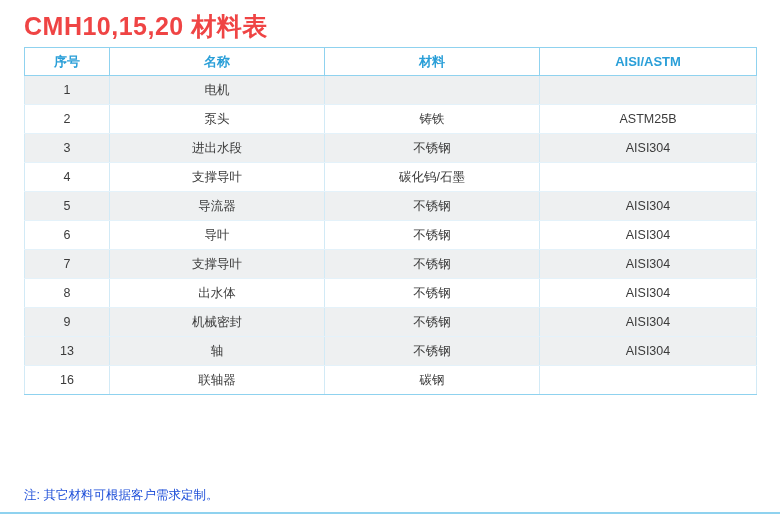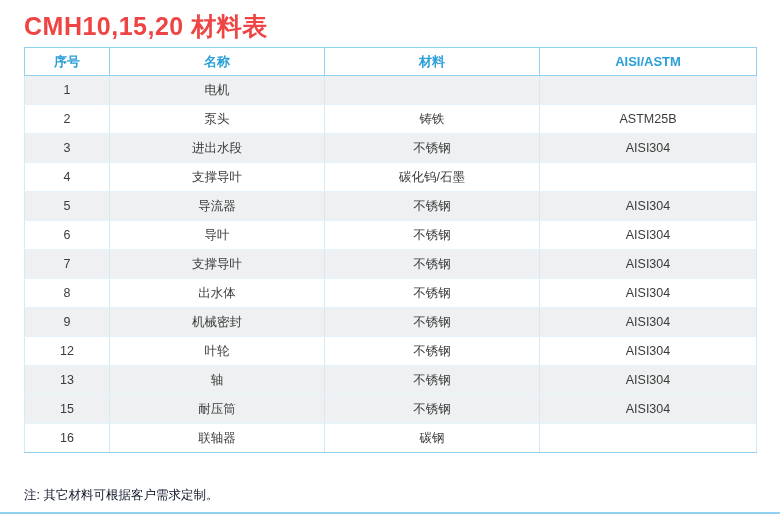--- a/index.html
+++ b/index.html
@@ -75,21 +75,21 @@
     background: #ffffff;
   }
   table.mat tr.last td {
     border-bottom: 1px solid #8fd2ef;
   }
   .note {
     position: absolute;
     left: 24px;
     top: 487px;
     font-size: 12.5px;
-    color: #0f172a;
+    color: #1d4ed8;
   }
   .bottom-rule {
     position: absolute;
     left: 0;
     top: 512px;
     width: 780px;
     height: 2px;
     background: #8fd2ef;
   }
 </style>
@@ -164,35 +164,23 @@
             <td>出水体</td>
             <td>不锈钢</td>
             <td>AISI304</td>
           </tr>
           <tr class="odd">
             <td>9</td>
             <td>机械密封</td>
             <td>不锈钢</td>
             <td>AISI304</td>
           </tr>
-          <tr class="even">
-            <td>12</td>
-            <td>叶轮</td>
-            <td>不锈钢</td>
-            <td>AISI304</td>
-          </tr>
           <tr class="odd">
             <td>13</td>
             <td>轴</td>
-            <td>不锈钢</td>
-            <td>AISI304</td>
-          </tr>
-          <tr class="odd">
-            <td>15</td>
-            <td>耐压筒</td>
             <td>不锈钢</td>
             <td>AISI304</td>
           </tr>
           <tr class="even last">
             <td>16</td>
             <td>联轴器</td>
             <td>碳钢</td>
             <td></td>
           </tr>
         </tbody>

